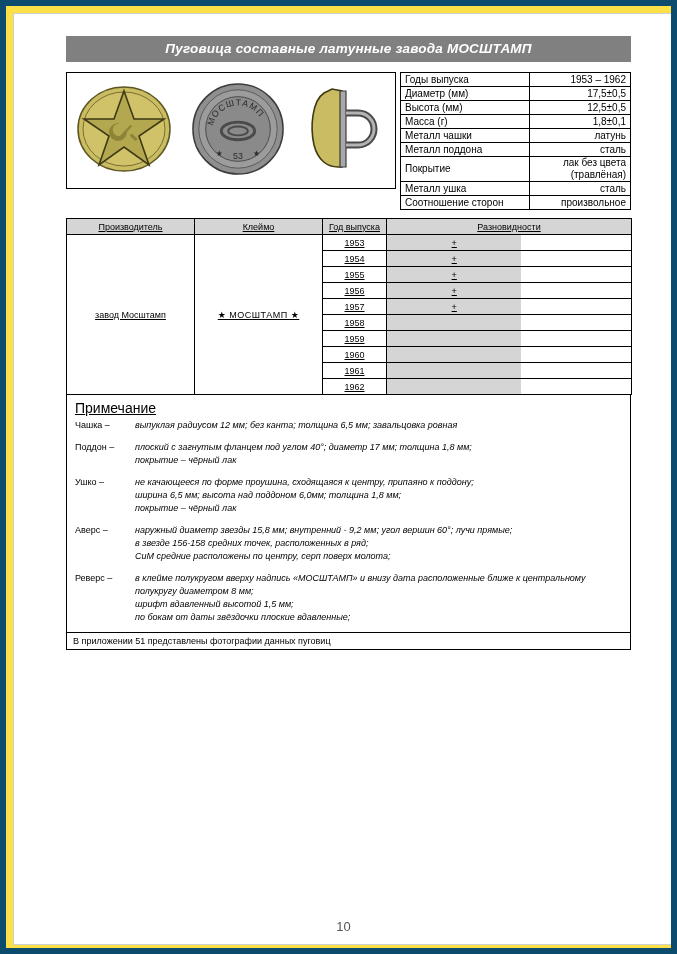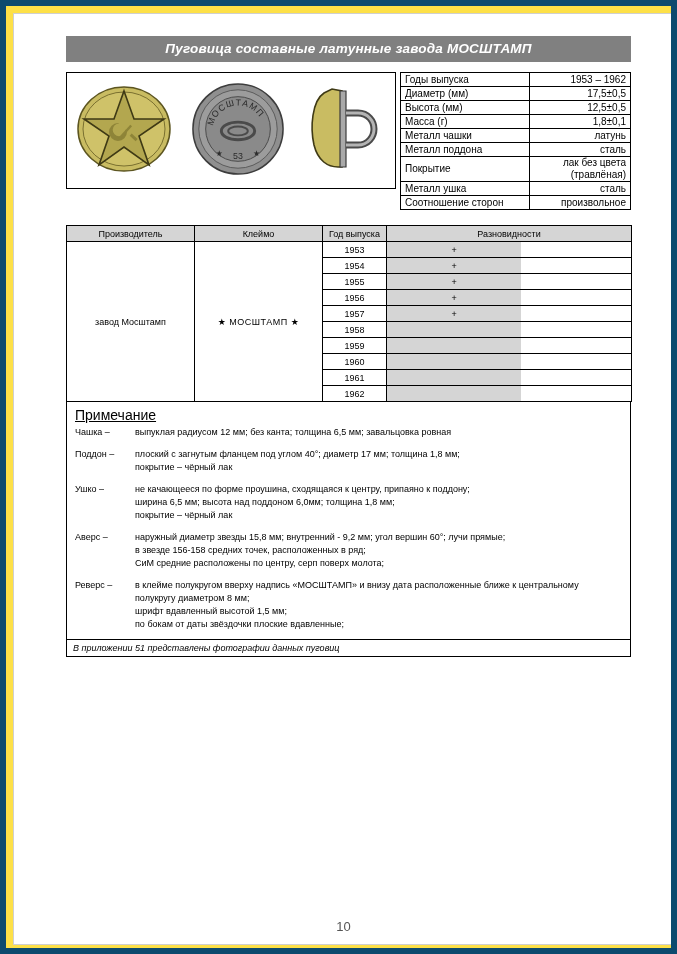--- a/index.html
+++ b/index.html
@@ -79,22 +79,23 @@
     text-align: left;
   }
   .spec-table td.v {
     text-align: right;
   }
   
   .main-table {
     border-collapse: collapse;
     font-size: 9px;
     width: 565px;
-    margin-top: 15px;
+    margin-top: 8px;
     table-layout: fixed;
+    text-decoration: underline;
   }
   .main-table th, .main-table td {
     border: 1px solid #000;
     padding: 0;
     height: 15px;
     line-height: 14px;
   }
   .main-table th {
     background: #d5d5d5;
     font-weight: normal;
@@ -148,30 +149,30 @@
     box-sizing: border-box;
     flex: 0 0 68px;
     line-height: 13px;
   }
   .note-body {
     flex: 1 1 auto;
     padding-right: 8px;
   }
   .note-body div {
     line-height: 13px;
+    font-style: italic;
   }
   .appendix {
     border: 1px solid #000;
     border-top: none;
     width: 565px;
     box-sizing: border-box;
     font-size: 9px;
     padding: 3px 0 3px 6px;
     background: #ffffff;
-    font-style: italic;
   }
   .page-number {
     position: absolute;
     left: 0;
     right: 0;
     top: 905px;
     text-align: center;
     font-size: 13px;
     color: #555;
   }

